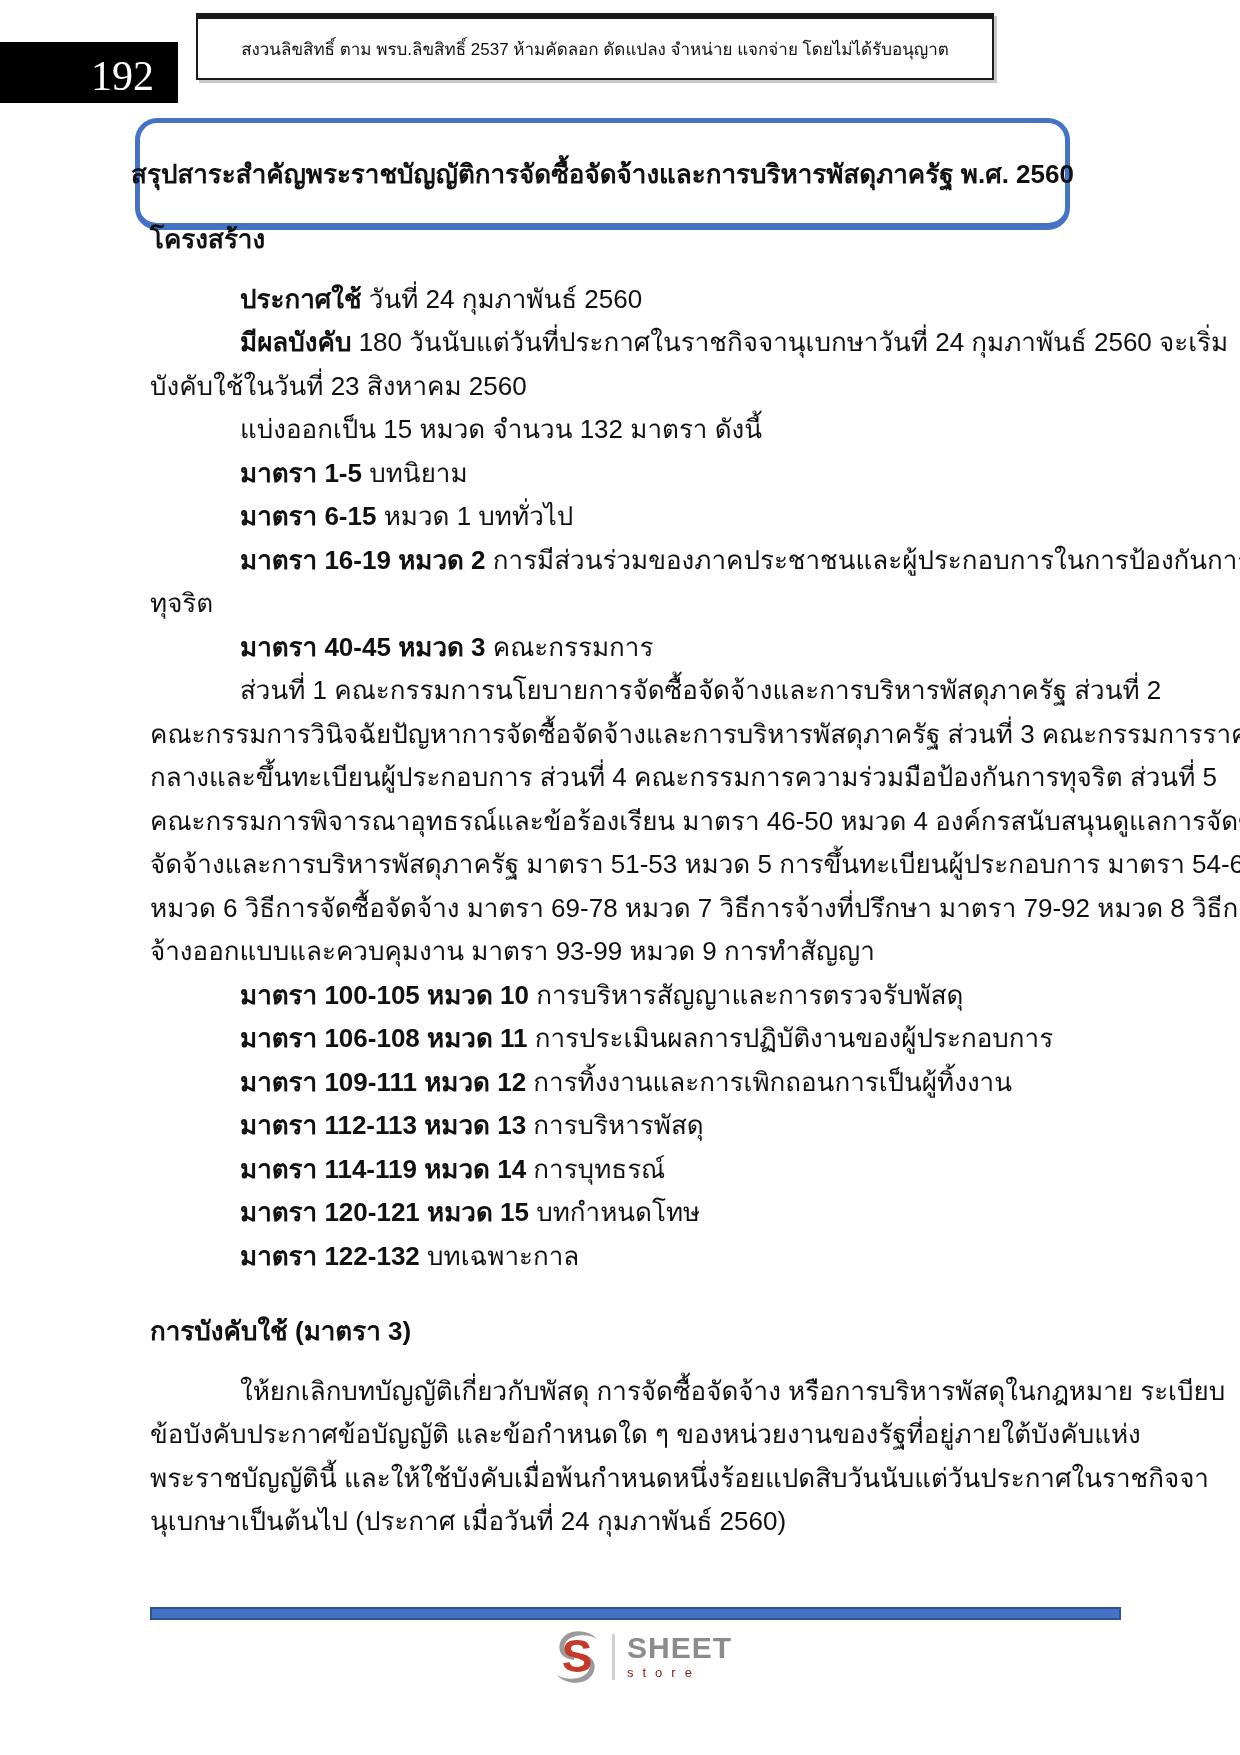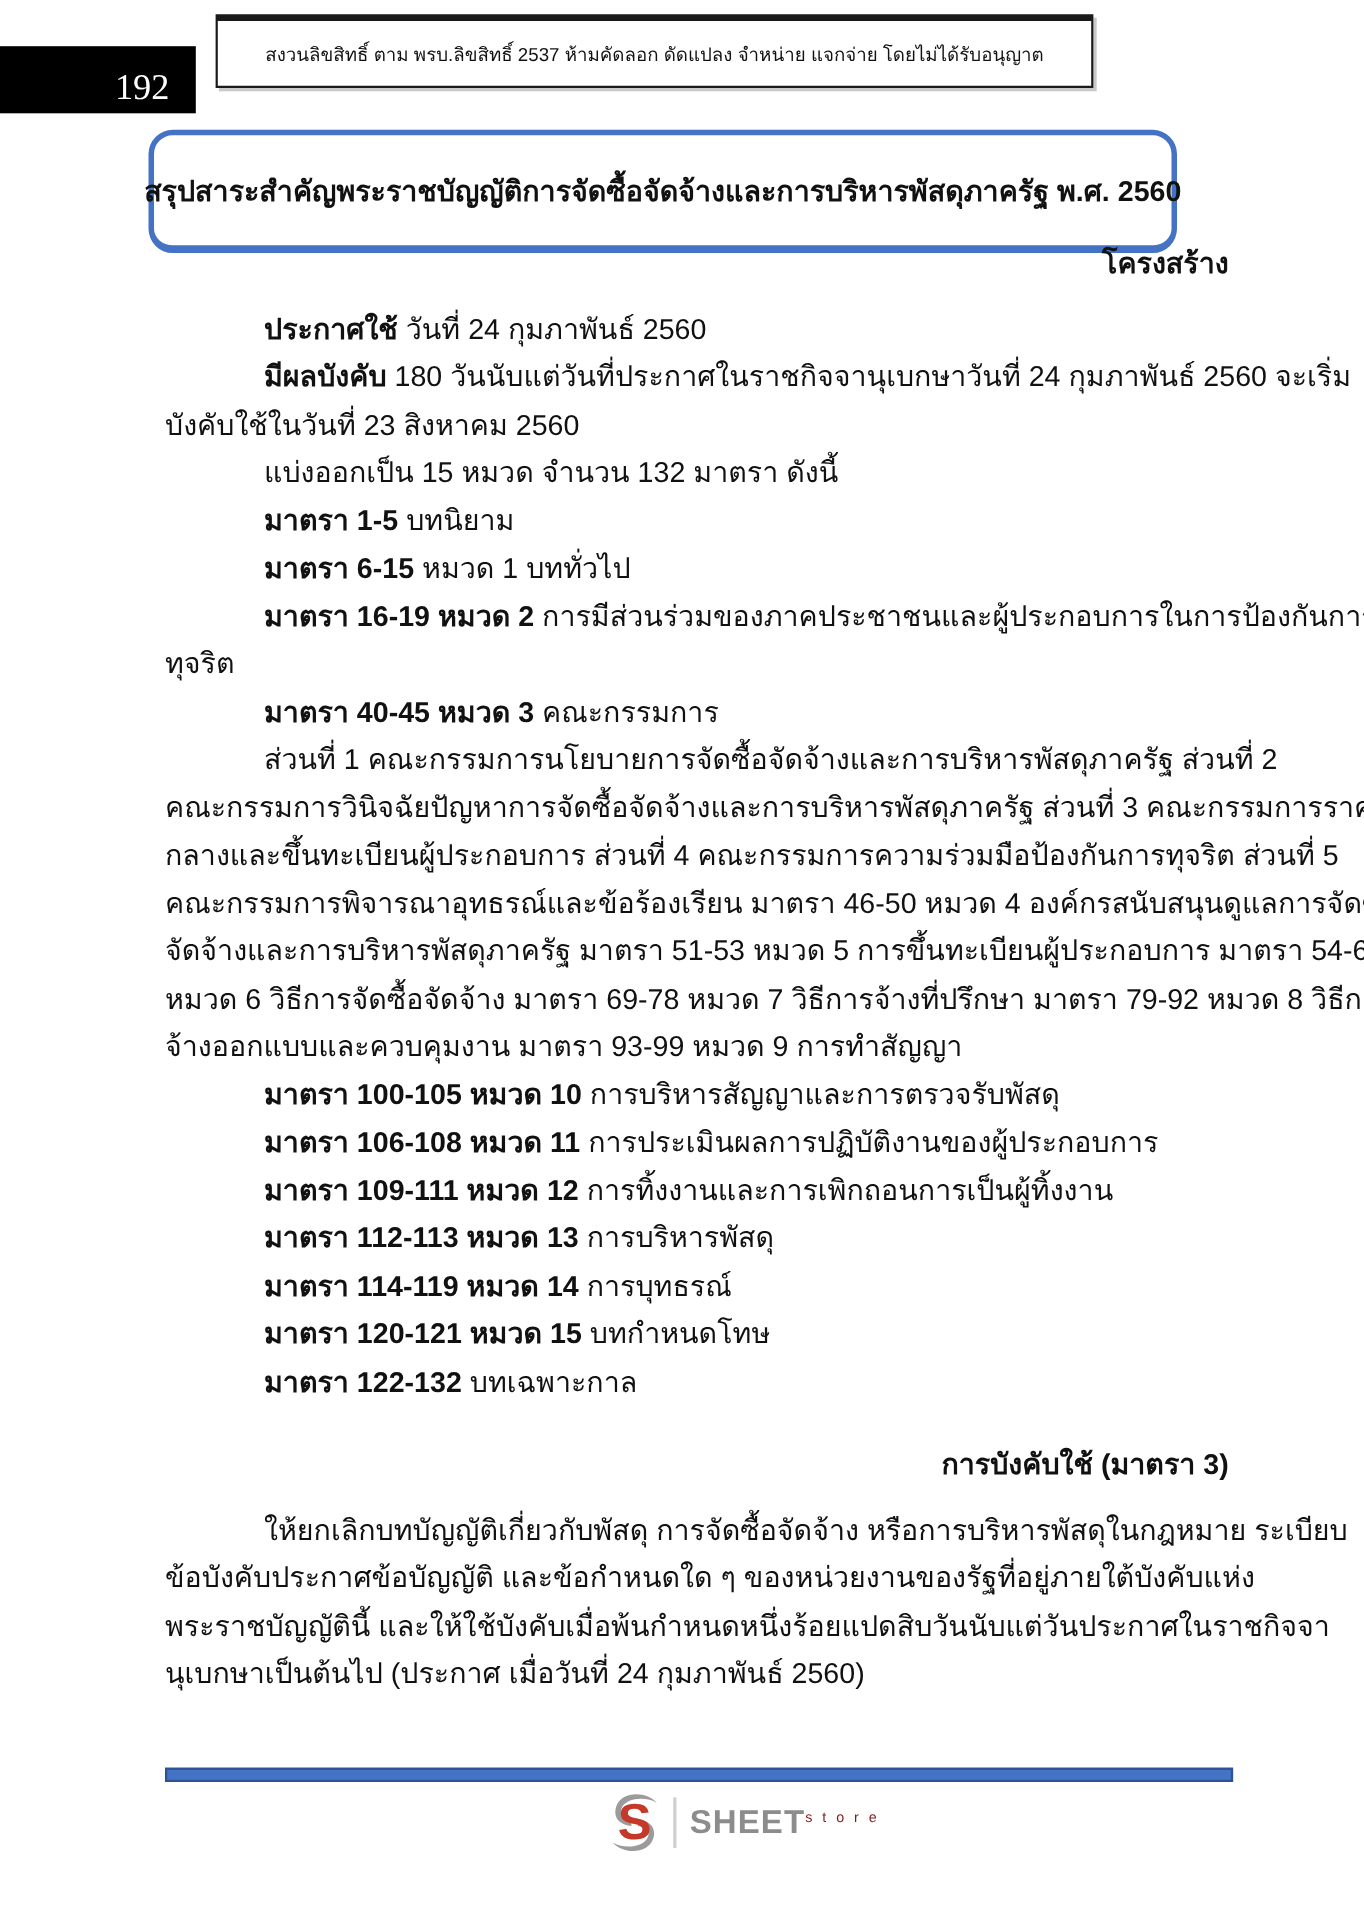--- a/index.html
+++ b/index.html
@@ -22,21 +22,21 @@
     left: 0; top: 42px;
     width: 178px; height: 61px;
     background: #000;
     color: #fff;
     display: flex;
     align-items: flex-end;
     justify-content: flex-end;
     padding: 0 24px 6px 0;
     box-sizing: border-box;
     font-family: "Liberation Serif", "DejaVu Serif", serif;
-    font-size: 33px;
+    font-size: 42px;
     line-height: 1;
   }
 
   
   .copyright-box {
     position: absolute;
     left: 196px; top: 13px;
     width: 798px; height: 67px;
     box-sizing: border-box;
     background: #fff;
@@ -75,21 +75,21 @@
     width: 967px;
     font-size: 26px;
   }
   .body-content .line {
     line-height: 43.5px;
     white-space: nowrap;
   }
   .body-content .line.indent { padding-left: 90px; }
   .body-content .bold { font-weight: bold; }
   .body-content .center-heading {
-    text-align: right;
+    text-align: left;
     font-weight: bold;
     line-height: 43.5px;
     margin: 0 0 16px 0;
   }
   .body-content .center-heading.gap-before { margin-top: 32px; }
 
   
   .footer-bar {
     position: absolute;
     left: 150px; top: 1607px;
@@ -105,21 +105,21 @@
     height: 58px;
     display: flex;
     align-items: center;
   }
   .logo-mark { width: 50px; height: 58px; display: block; }
   .logo-divider {
     width: 3px; height: 46px;
     background: #d0d0d0;
     margin: 0 12px 0 10px;
   }
-  .logo-text-wrap { display: flex; flex-direction: row; }
+  .logo-text-wrap { display: flex; flex-direction: column; }
   .brand-main {
     font-weight: bold;
     font-size: 30px;
     letter-spacing: 1px;
     color: var(--logo-gray, #8c8c8c);
     line-height: 30px;
   }
   .brand-sub {
     font-size: 13px;
     letter-spacing: 9px;

